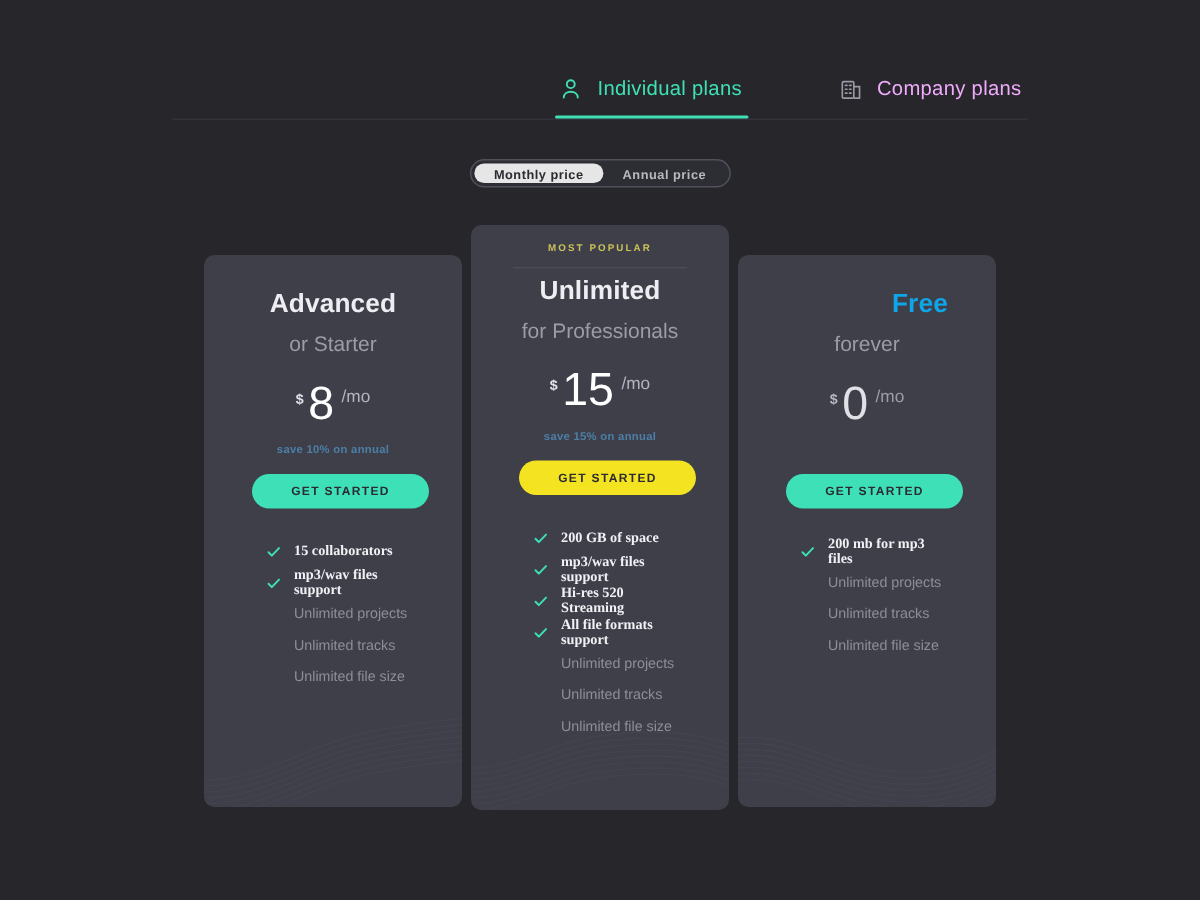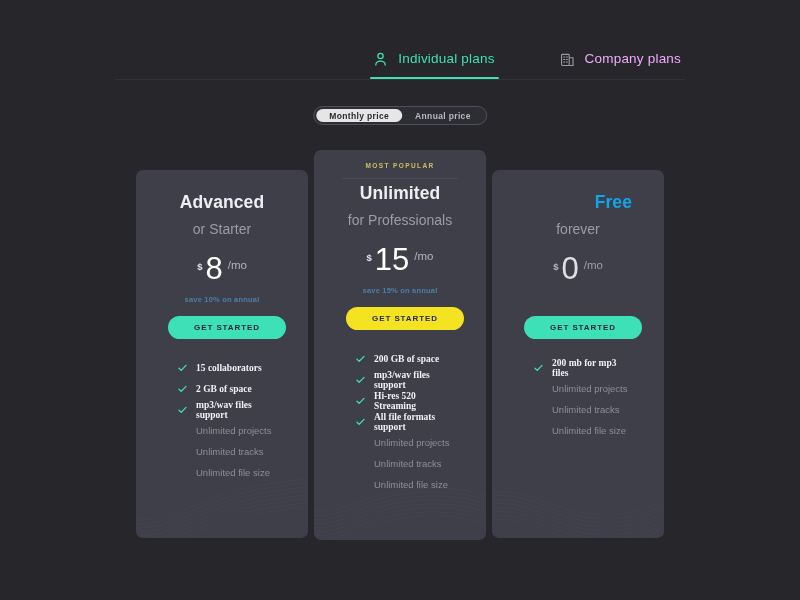--- a/index.html
+++ b/index.html
@@ -169,28 +169,20 @@
         <div class="save">save 10% on annual</div>
         <button class="cta teal">GET STARTED</button>
         <div class="features">
           <div class="feature on">
             <span class="chk">
                 <svg width="9" height="8" viewBox="0 0 9 8" fill="none" stroke="#3ee0b8" stroke-width="1.3" stroke-linecap="round" stroke-linejoin="round">
                   <path d="M1 4.2 3.2 6.4 8 1.4"></path>
                 </svg>
               </span>
             <span class="ftext">15 collaborators</span>
-          </div>
-          <div class="feature on">
-            <span class="chk">
-                <svg width="9" height="8" viewBox="0 0 9 8" fill="none" stroke="#3ee0b8" stroke-width="1.3" stroke-linecap="round" stroke-linejoin="round">
-                  <path d="M1 4.2 3.2 6.4 8 1.4"></path>
-                </svg>
-              </span>
-            <span class="ftext">2 GB of space</span>
           </div>
           <div class="feature on">
             <span class="chk">
                 <svg width="9" height="8" viewBox="0 0 9 8" fill="none" stroke="#3ee0b8" stroke-width="1.3" stroke-linecap="round" stroke-linejoin="round">
                   <path d="M1 4.2 3.2 6.4 8 1.4"></path>
                 </svg>
               </span>
             <span class="ftext">mp3/wav files support</span>
           </div>
           <div class="feature off">

